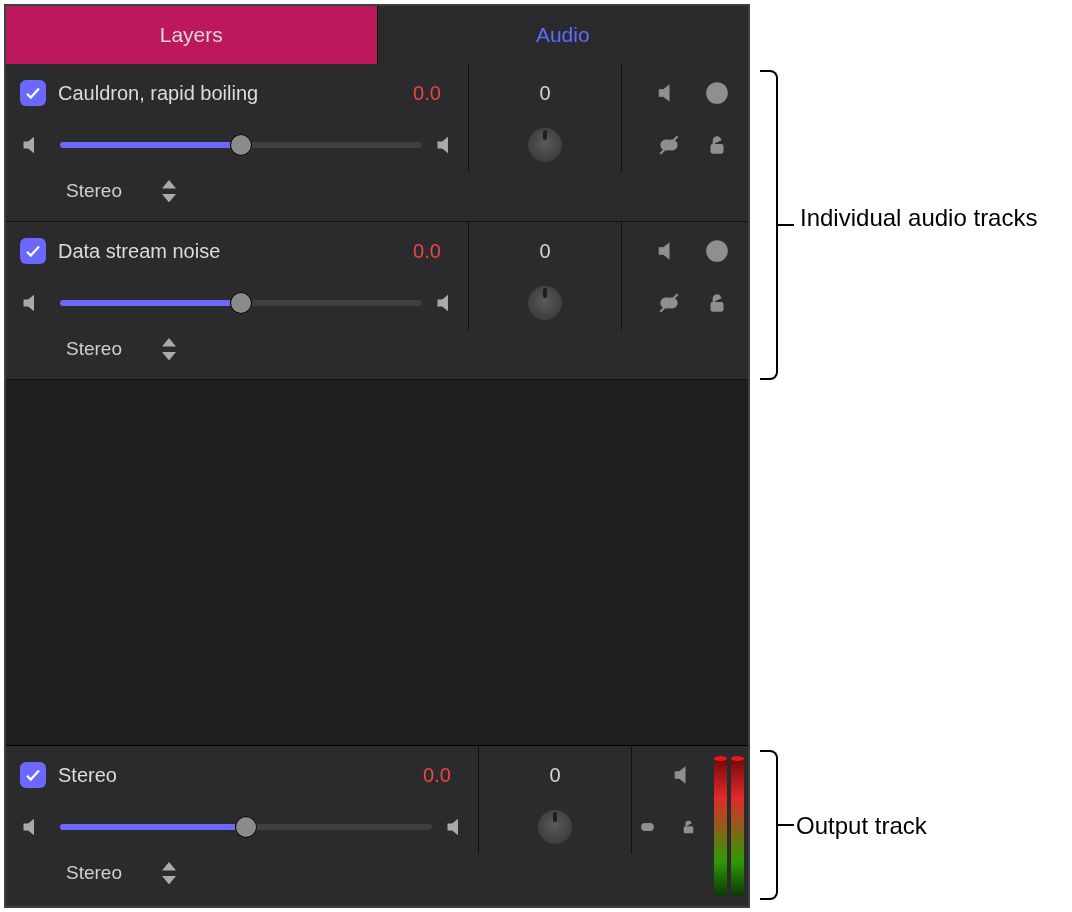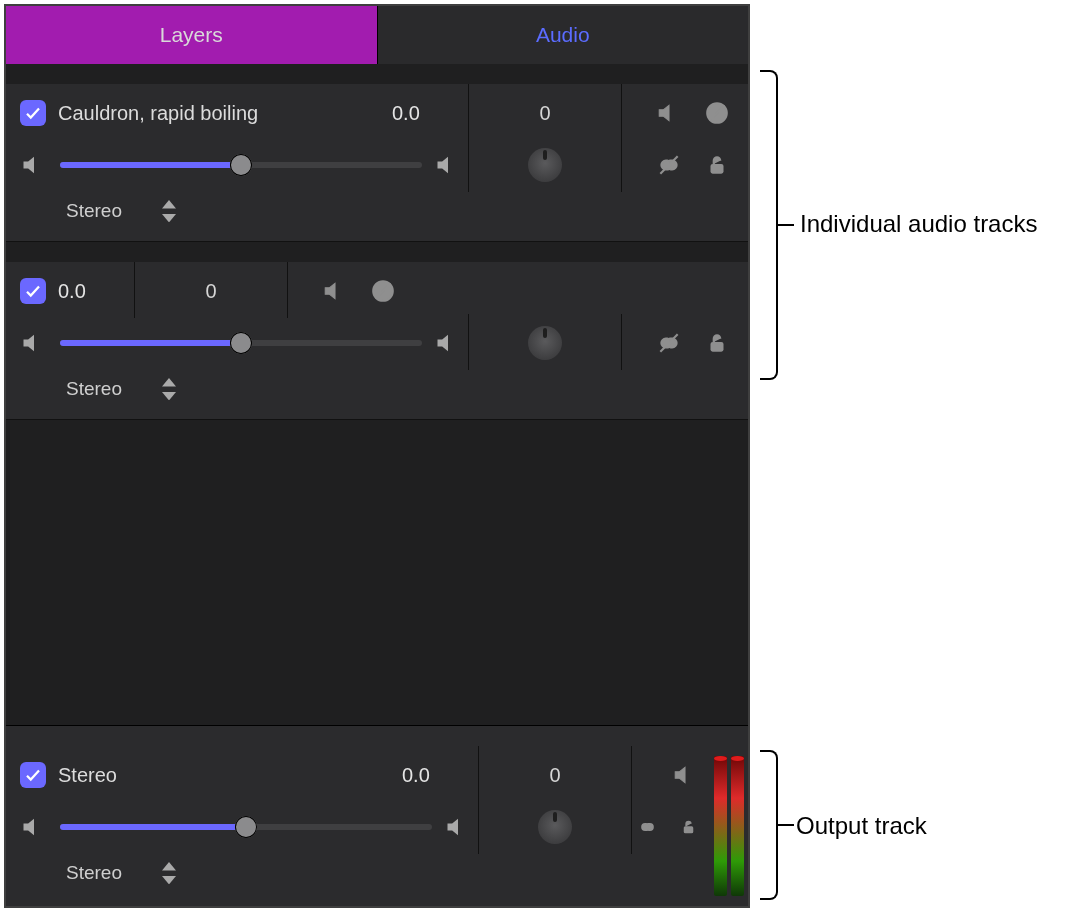--- a/index.html
+++ b/index.html
@@ -17,21 +17,21 @@
     position: absolute;
     left: 4px; top: 4px;
     width: 746px; height: 904px;
     background: #1f1f20;
     border: 2px solid #3f3f3f;
     display: flex; flex-direction: column;
   }
   .tabbar {
     display: flex;
     height: 58px;
-    background: #a21caf;
+    background: #be185d;
   }
   .tab {
     flex: 1;
     display: flex; align-items: center; justify-content: center;
     color: #d9d9d9;
     font-size: 21px;
     border-right: 1px solid #000;
     cursor: default;
   }
   .tab:last-child { border-right: none; }
@@ -41,40 +41,39 @@
   }
   .tracklist {
     flex: 0 0 auto;
   }
   .track {
     border-bottom: 1px solid #111;
     padding: 12px 10px 10px 14px;
     background: #2b2b2d;
     height: 158px;
     position: relative;
-    margin-top: 20px;
   }
   .row { display: flex; align-items: center; }
   .row1 { height: 34px; }
   .checkbox {
     width: 26px; height: 26px;
     border-radius: 6px;
     background: #6b68ff;
     display:flex;align-items:center;justify-content:center;
     margin-right: 12px;
     flex: 0 0 auto;
   }
   .checkbox svg { width: 18px; height: 18px; stroke:#fff; stroke-width:3; fill:none; }
   .trackname {
     color: #dcdcdc;
     font-size: 20px;
     flex: 1 1 auto;
     white-space: nowrap; overflow:hidden;
   }
-  .level-val { width: 70px; text-align: left; font-size: 20px; color:#e5e5e5; }
+  .level-val { width: 70px; text-align: center; font-size: 20px; color:#ef4444; }
   .pan-col { width: 140px; text-align: center; font-size: 20px; color:#d6d6d6; }
   .icon-col { width: 110px; display:flex; gap:22px; justify-content:flex-end; align-items:center; padding-right:8px;}
   .icon { width: 26px; height: 26px; display:inline-flex; align-items:center; justify-content:center; color:#8f8f8f; }
   .icon svg { width: 100%; height: 100%; fill: currentColor; stroke: currentColor; }
   .row2 { margin-top: 18px; height: 34px; }
   .vol-icon { width: 28px; height:28px; color:#a9a9a9; flex:0 0 auto; }
   .vol-icon svg { width:100%; height:100%; fill: currentColor; }
   .slider-track {
     flex: 1 1 auto;
     height: 6px;
@@ -236,20 +235,21 @@
       </div>
     </div>
 
     <div class="track">
       <div class="row row1">
         <div class="checkbox">
           <svg viewBox="0 0 24 24">
                 <polyline points="4 13 9 18 20 6"></polyline>
               </svg>
         </div>
+        <div class="trackname">Data stream noise</div>
         <div class="level-val">0.0</div>
         <div class="sep-v"></div>
         <div class="pan-col">0</div>
         <div class="sep-v"></div>
         <div class="icon-col">
           <span class="icon">
             <svg viewBox="0 0 24 24">
                   <path d="M3 9v6h4l5 4V5L7 9H3z"></path>
                 </svg>
           </span>
@@ -390,19 +390,19 @@
       <div class="meters">
         <div class="meter"></div>
         <div class="meter"></div>
       </div>
     </div>
   </div>
 </div>
 
 <div class="bracket" style="left:760px; top:70px; width:18px; height:310px; border-radius:0 8px 8px 0;"></div>
 <div class="tick" style="left:778px; top:224px;"></div>
-<div class="annot" style="left:800px; top:210px;text-align:center;">Individual audio tracks</div>
+<div class="annot" style="left:800px; top:204px;text-align:center;">Individual audio tracks</div>
 
 <div class="bracket" style="left:760px; top:750px; width:18px; height:150px; border-radius:0 8px 8px 0;"></div>
 <div class="tick" style="left:778px; top:824px;"></div>
 <div class="annot" style="left:796px; top:812px;">Output track</div>
 
 </div>
 
 </body></html>

